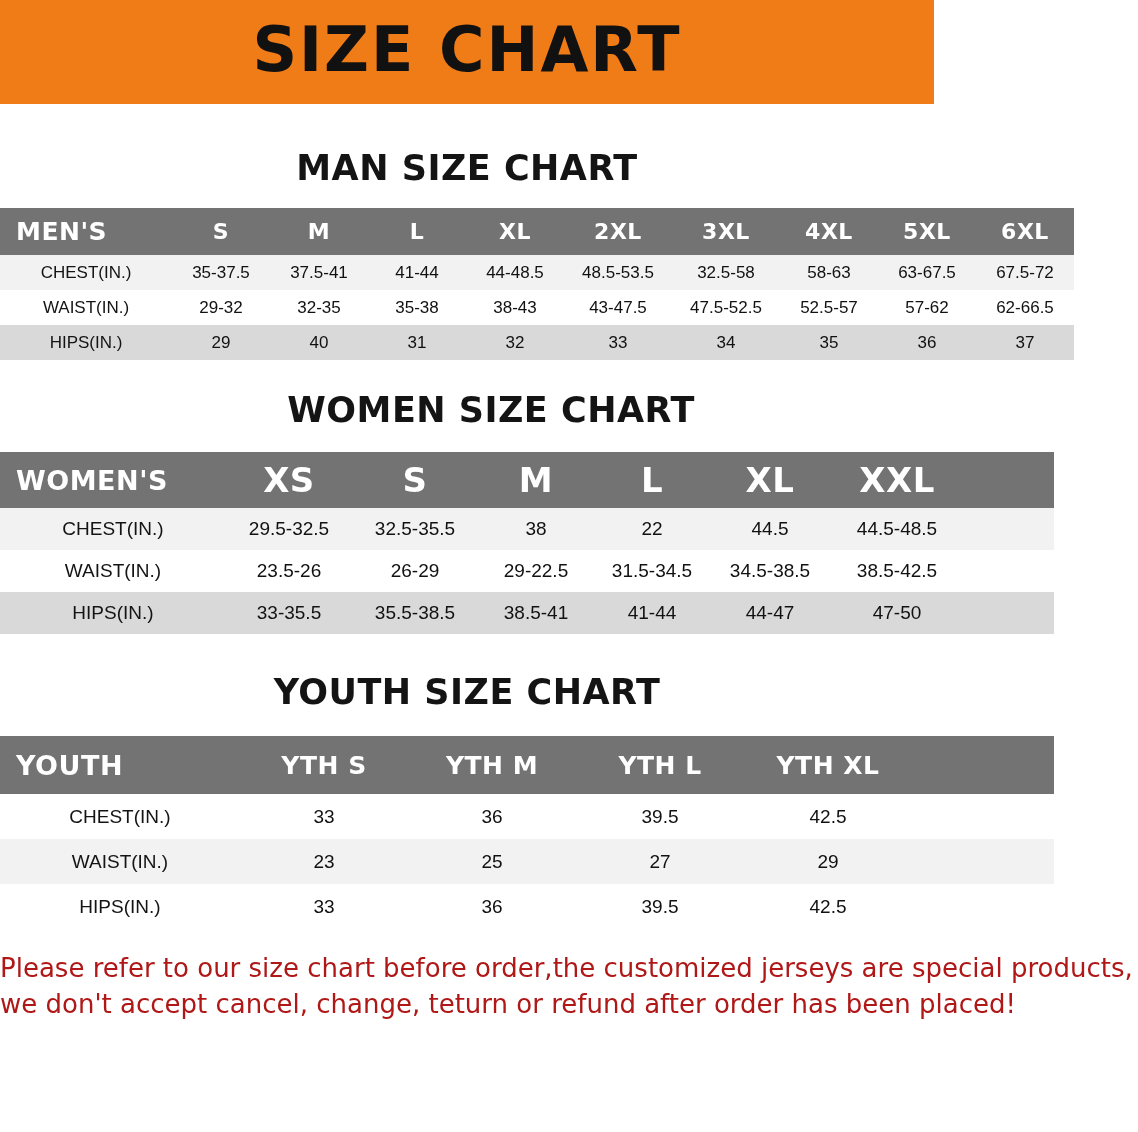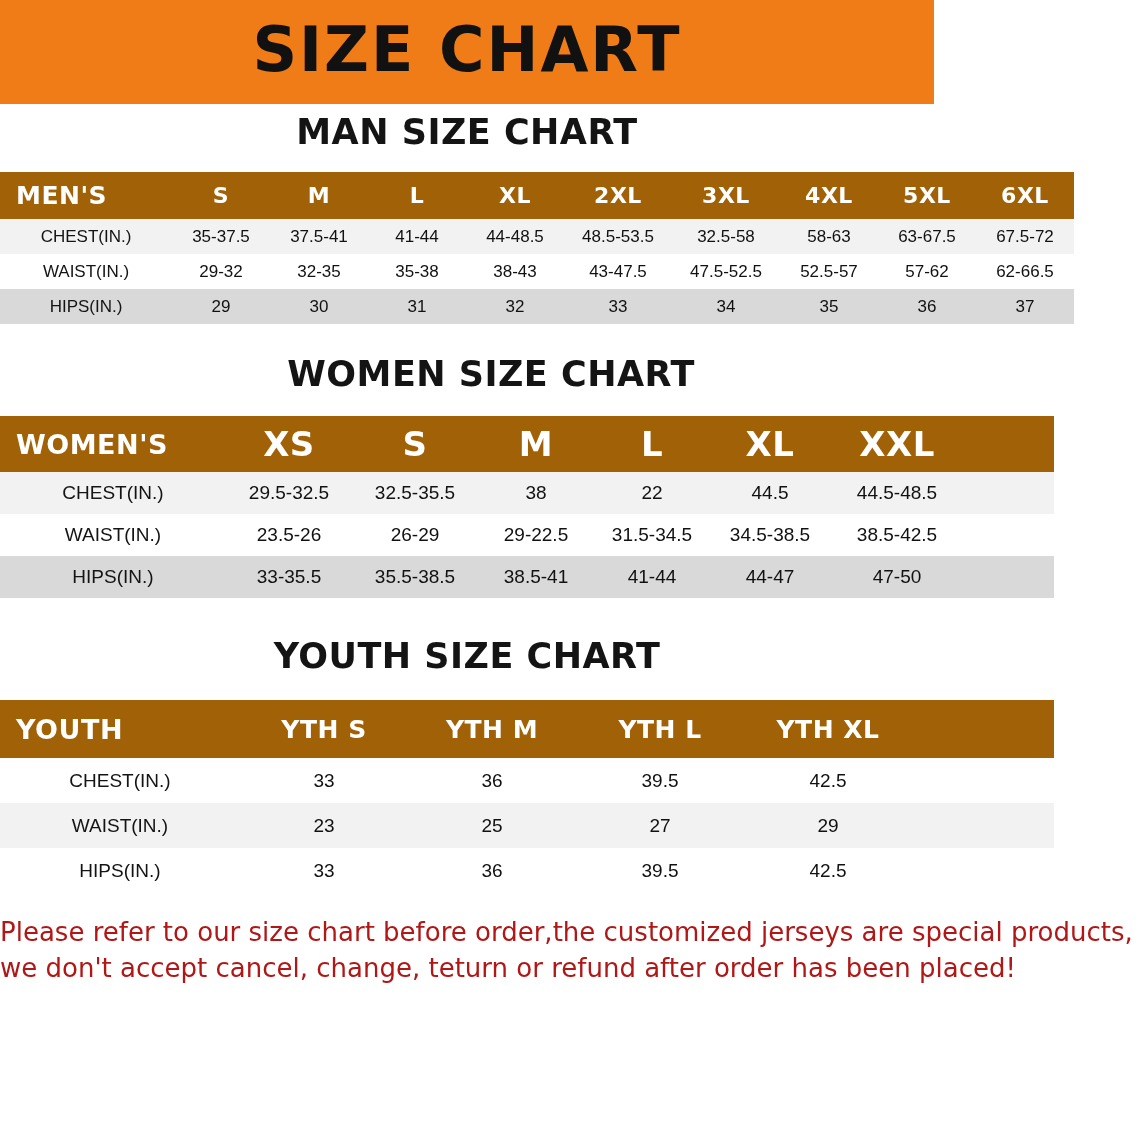--- a/index.html
+++ b/index.html
@@ -40,39 +40,39 @@
   }
   
   .section-title {
     text-align: center;
     font-family: "DejaVu Sans", sans-serif;
     font-weight: 700;
     font-size: 35px;
     color: #141414;
     letter-spacing: 0.5px;
   }
-  #man-title { margin-top: 8px; }
+  #man-title { margin-top: 44px; }
   #women-title { margin-top: 30px; margin-left: 48px; }
   #youth-title { margin-top: 38px; }
 
   
   table {
     border-collapse: collapse;
     table-layout: fixed;
   }
   .chart-table {
     margin: 0 auto;
   }
   .chart-table th, .chart-table td {
     padding: 0;
     text-align: center;
     vertical-align: middle;
   }
   .hdr-row th {
-    background: #a16207;
+    background: #737373;
     color: #ffffff;
     font-family: "DejaVu Sans", sans-serif;
     font-weight: 700;
     letter-spacing: 0.5px;
     margin-left: 44px;
   }
   .hdr-label {
     text-align: left !important;
     padding-left: 16px !important;
   }
@@ -179,21 +179,21 @@
           <td>38-43</td>
           <td>43-47.5</td>
           <td>47.5-52.5</td>
           <td>52.5-57</td>
           <td>57-62</td>
           <td>62-66.5</td>
         </tr>
         <tr class="band-dark">
           <td class="row-label">HIPS(IN.)</td>
           <td>29</td>
-          <td>30</td>
+          <td>40</td>
           <td>31</td>
           <td>32</td>
           <td>33</td>
           <td>34</td>
           <td>35</td>
           <td>36</td>
           <td>37</td>
         </tr>
       </tbody>
     </table>

